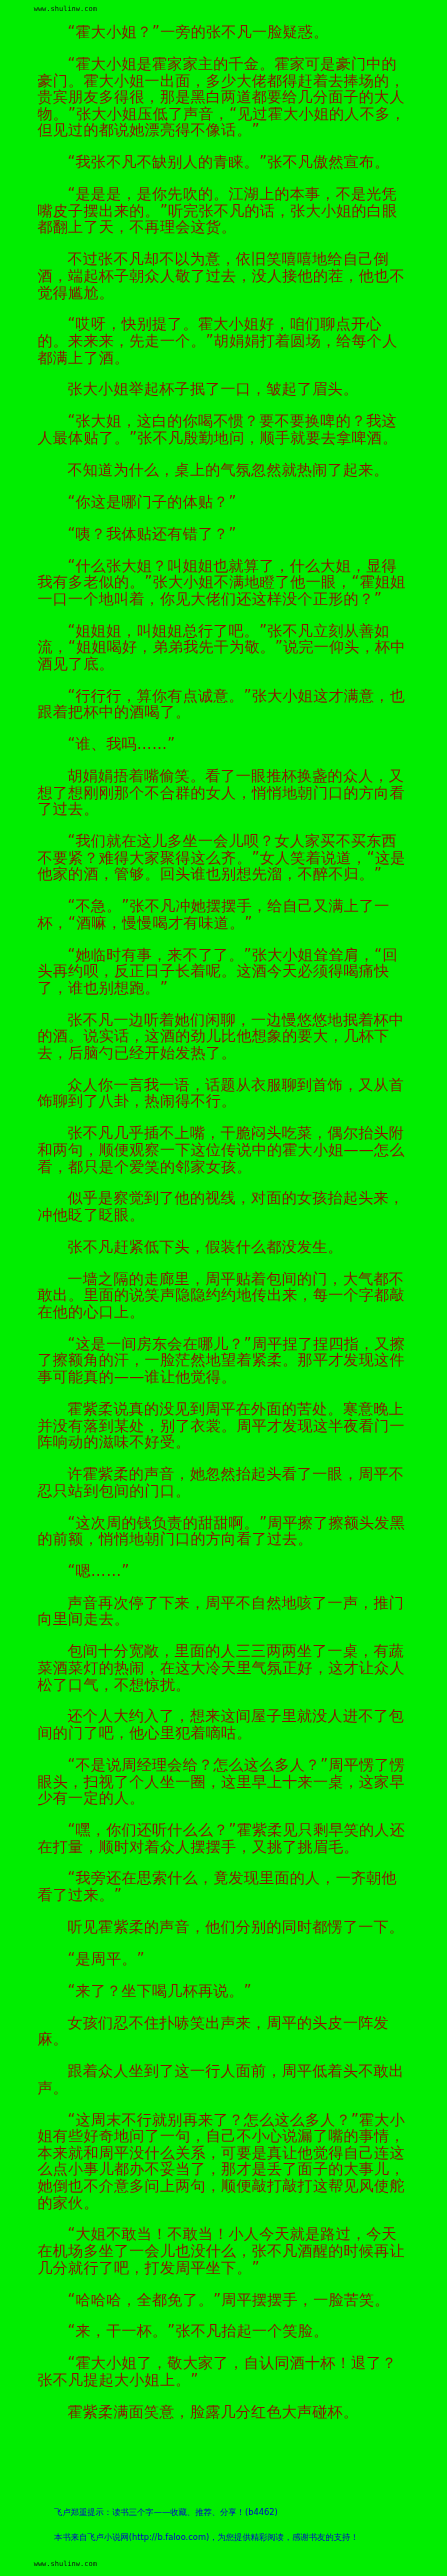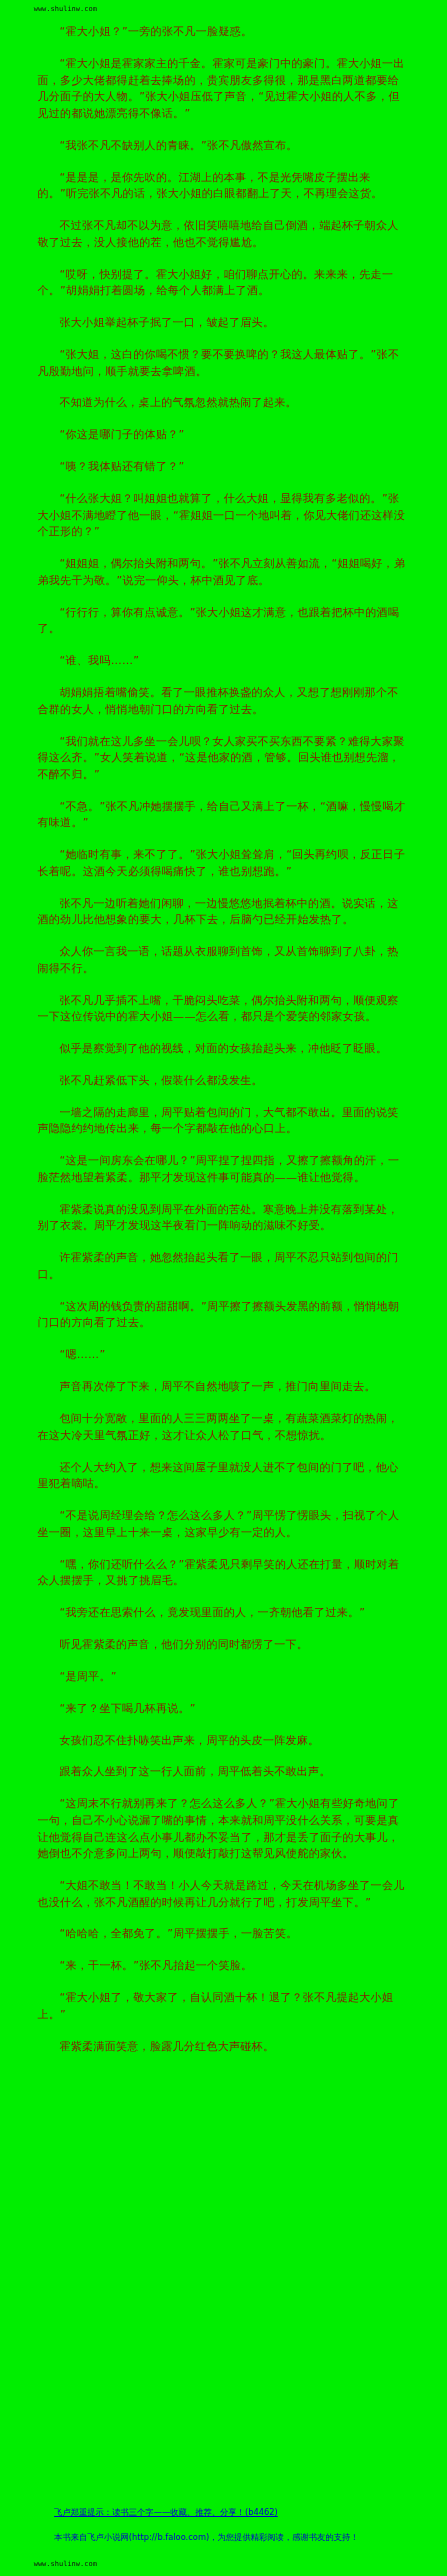--- a/index.html
+++ b/index.html
@@ -30,41 +30,41 @@
     font-family:"DejaVu Sans Mono","Liberation Mono",monospace;
   }
   .watermark.bottom{margin-top:3.8px;}
   .content{
     flex:1 1 auto;
     margin-top:10.2px;
     padding:0 3.8px;
   }
   .para{
     color:var(--fg);
-    font-size:11px;
+    font-size:15px;
     line-height:16.6px;
     margin:0 0 15.3px 0;
     text-indent:2em;
     letter-spacing:0.3px;
     word-break:break-all;
   }
   .footer{
     padding:0 3.8px;
     margin-top:5.1px;
   }
   .footer .note{
     color:var(--link);
     font-size:8.3px;
     line-height:15.3px;
     margin:10.2px 0;
     text-indent:2em;
     cursor:pointer;
     word-break:break-all;
   }
-  .footer .note.underlined{text-decoration:underline;}
+  .footer .note.underlined{}
 </style>
 </head>
 <body>
 
 <div class="page">
 
   <div class="watermark top">www.shulinw.com</div>
 
   <div class="content">
       <p class="para">“霍大小姐？”一旁的张不凡一脸疑惑。</p>
@@ -72,21 +72,21 @@
       <p class="para">“我张不凡不缺别人的青睐。”张不凡傲然宣布。</p>
       <p class="para">“是是是，是你先吹的。江湖上的本事，不是光凭嘴皮子摆出来的。”听完张不凡的话，张大小姐的白眼都翻上了天，不再理会这货。</p>
       <p class="para">不过张不凡却不以为意，依旧笑嘻嘻地给自己倒酒，端起杯子朝众人敬了过去，没人接他的茬，他也不觉得尴尬。</p>
       <p class="para">“哎呀，快别提了。霍大小姐好，咱们聊点开心的。来来来，先走一个。”胡娟娟打着圆场，给每个人都满上了酒。</p>
       <p class="para">张大小姐举起杯子抿了一口，皱起了眉头。</p>
       <p class="para">“张大姐，这白的你喝不惯？要不要换啤的？我这人最体贴了。”张不凡殷勤地问，顺手就要去拿啤酒。</p>
       <p class="para">不知道为什么，桌上的气氛忽然就热闹了起来。</p>
       <p class="para">“你这是哪门子的体贴？”</p>
       <p class="para">“咦？我体贴还有错了？”</p>
       <p class="para">“什么张大姐？叫姐姐也就算了，什么大姐，显得我有多老似的。”张大小姐不满地瞪了他一眼，“霍姐姐一口一个地叫着，你见大佬们还这样没个正形的？”</p>
-      <p class="para">“姐姐姐，偶尔抬头附和两句。”张不凡立刻从善如流，“姐姐喝好，弟弟我先干为敬。”说完一仰头，杯中酒见了底。</p>
+      <p class="para">“姐姐姐，叫姐姐总行了吧。”张不凡立刻从善如流，“姐姐喝好，弟弟我先干为敬。”说完一仰头，杯中酒见了底。</p>
       <p class="para">“行行行，算你有点诚意。”张大小姐这才满意，也跟着把杯中的酒喝了。</p>
       <p class="para">“谁、我吗……”</p>
       <p class="para">胡娟娟捂着嘴偷笑。看了一眼推杯换盏的众人，又想了想刚刚那个不合群的女人，悄悄地朝门口的方向看了过去。</p>
       <p class="para">“我们就在这儿多坐一会儿呗？女人家买不买东西不要紧？难得大家聚得这么齐。”女人笑着说道，“这是他家的酒，管够。回头谁也别想先溜，不醉不归。”</p>
       <p class="para">“不急。”张不凡冲她摆摆手，给自己又满上了一杯，“酒嘛，慢慢喝才有味道。”</p>
       <p class="para">“她临时有事，来不了了。”张大小姐耸耸肩，“回头再约呗，反正日子长着呢。这酒今天必须得喝痛快了，谁也别想跑。”</p>
       <p class="para">张不凡一边听着她们闲聊，一边慢悠悠地抿着杯中的酒。说实话，这酒的劲儿比他想象的要大，几杯下去，后脑勺已经开始发热了。</p>
       <p class="para">众人你一言我一语，话题从衣服聊到首饰，又从首饰聊到了八卦，热闹得不行。</p>
       <p class="para">张不凡几乎插不上嘴，干脆闷头吃菜，偶尔抬头附和两句，顺便观察一下这位传说中的霍大小姐——怎么看，都只是个爱笑的邻家女孩。</p>
       <p class="para">似乎是察觉到了他的视线，对面的女孩抬起头来，冲他眨了眨眼。</p>

